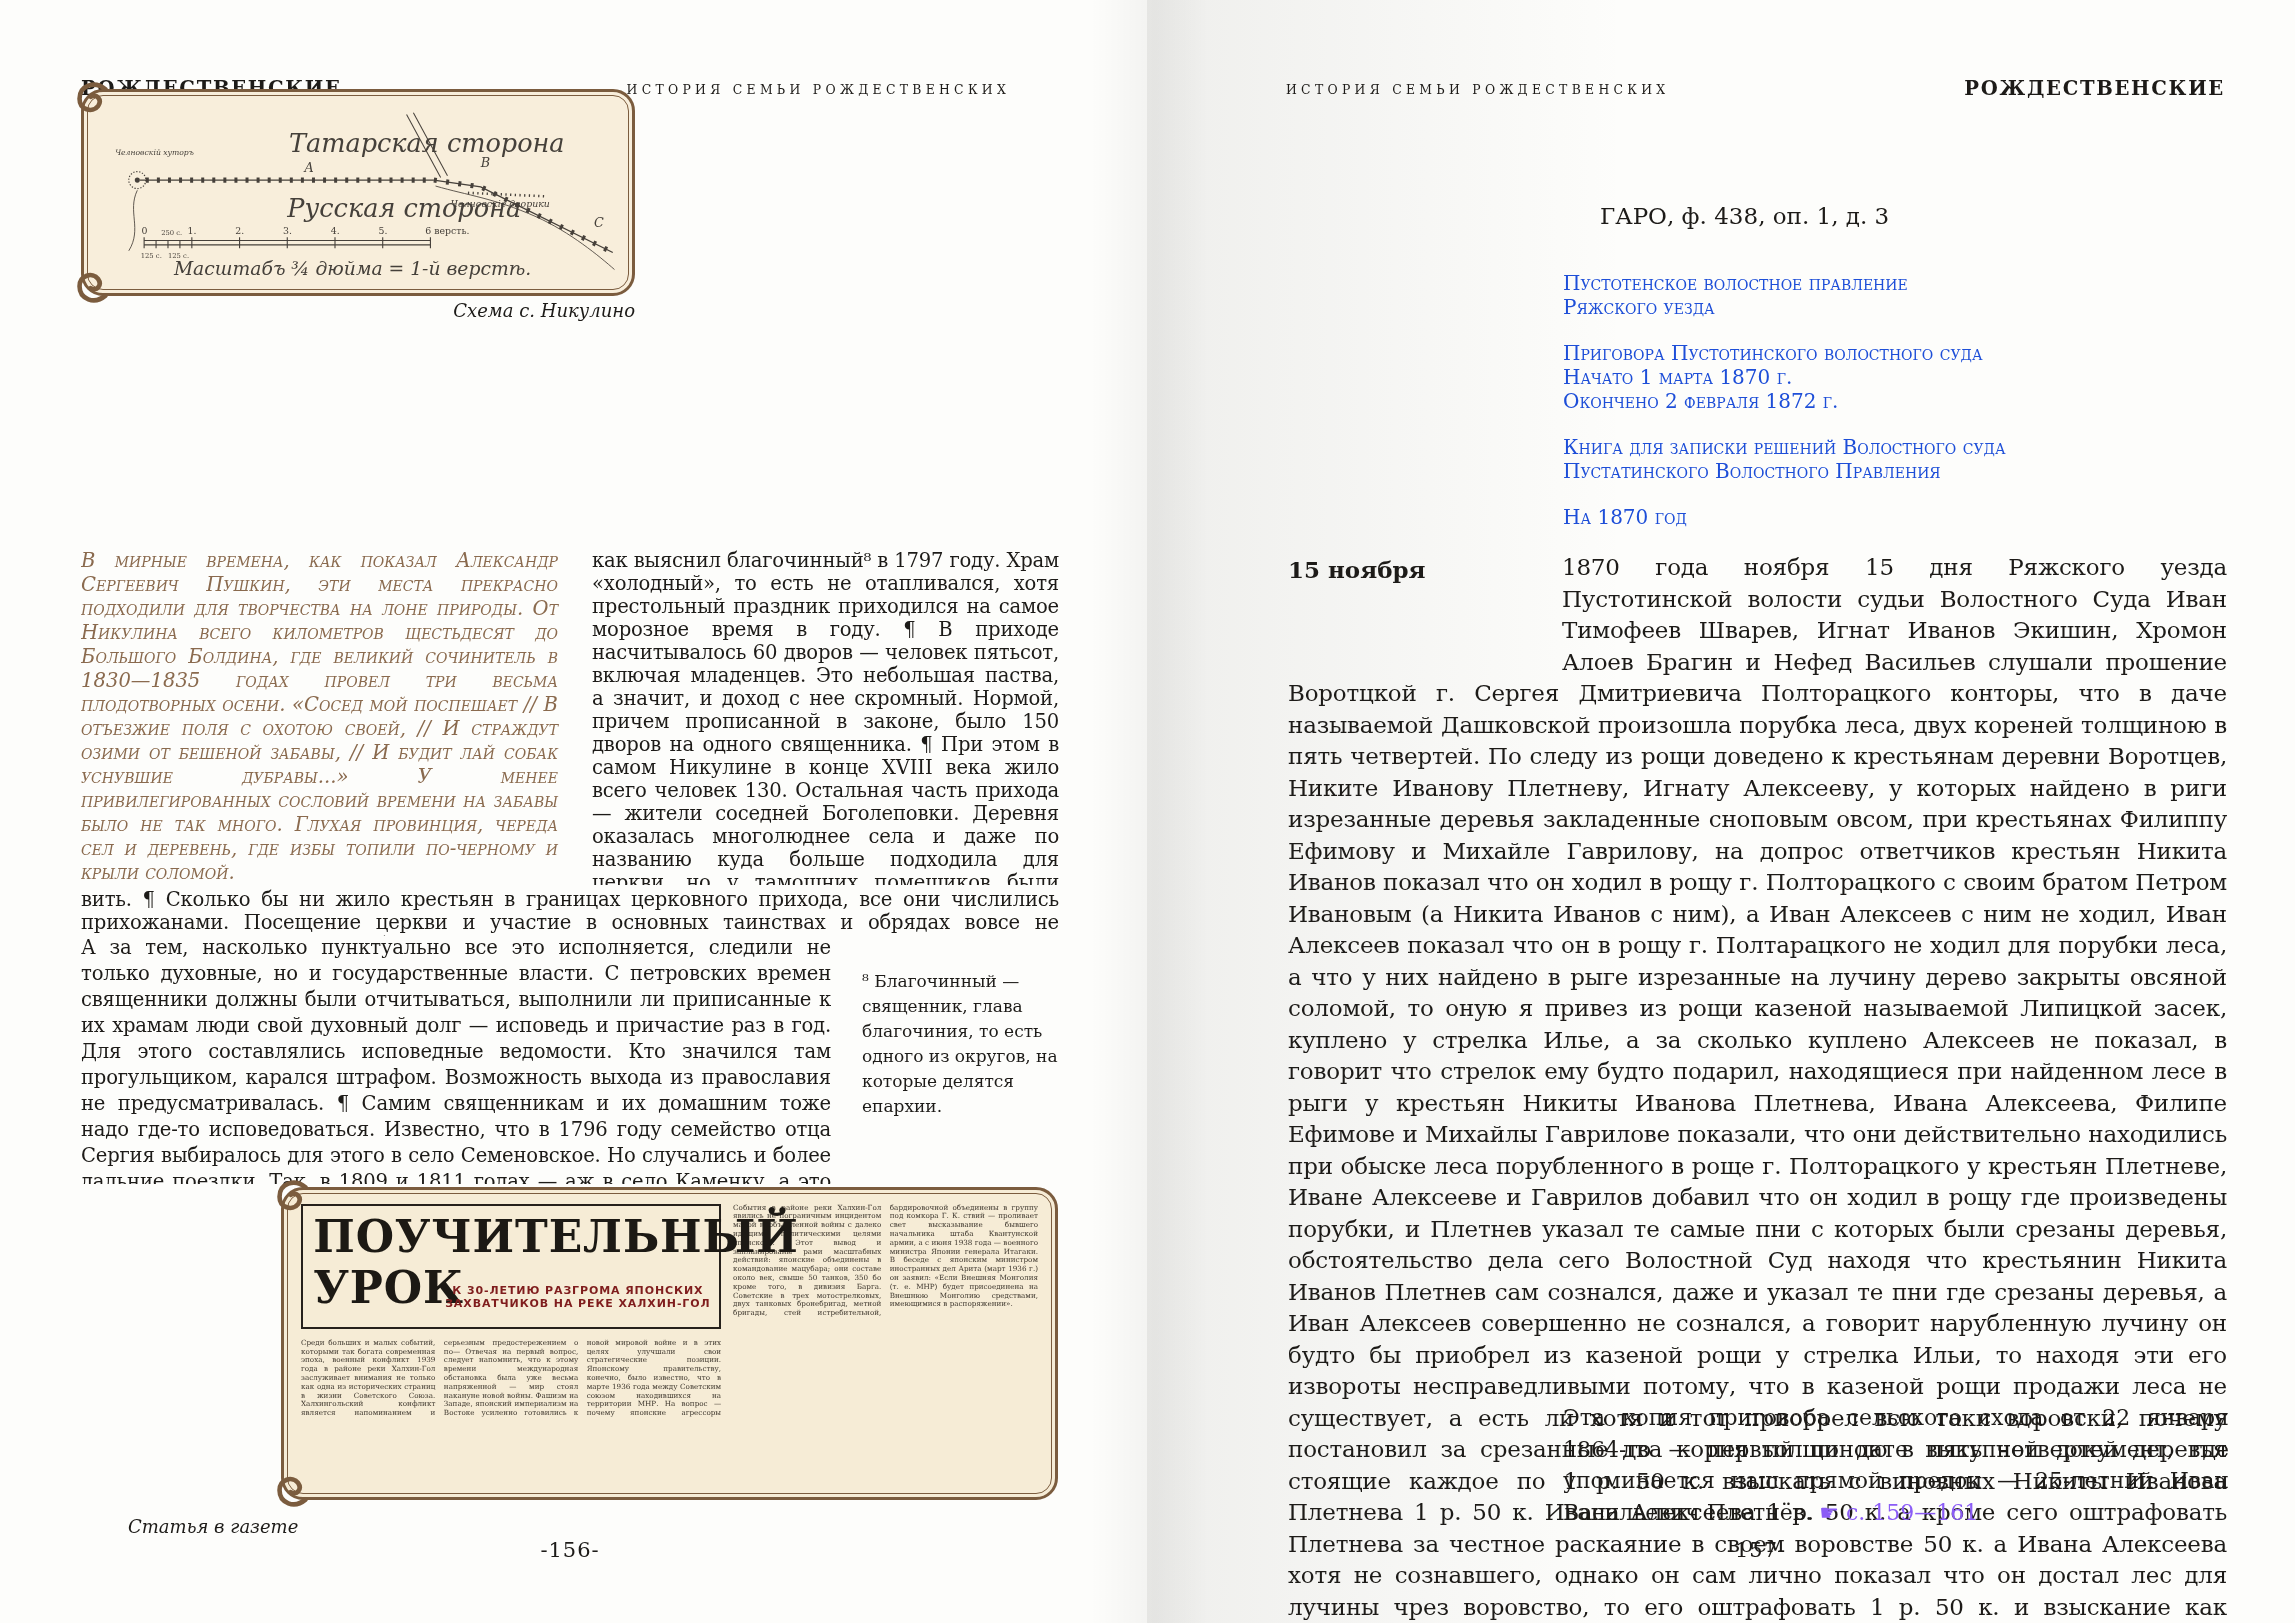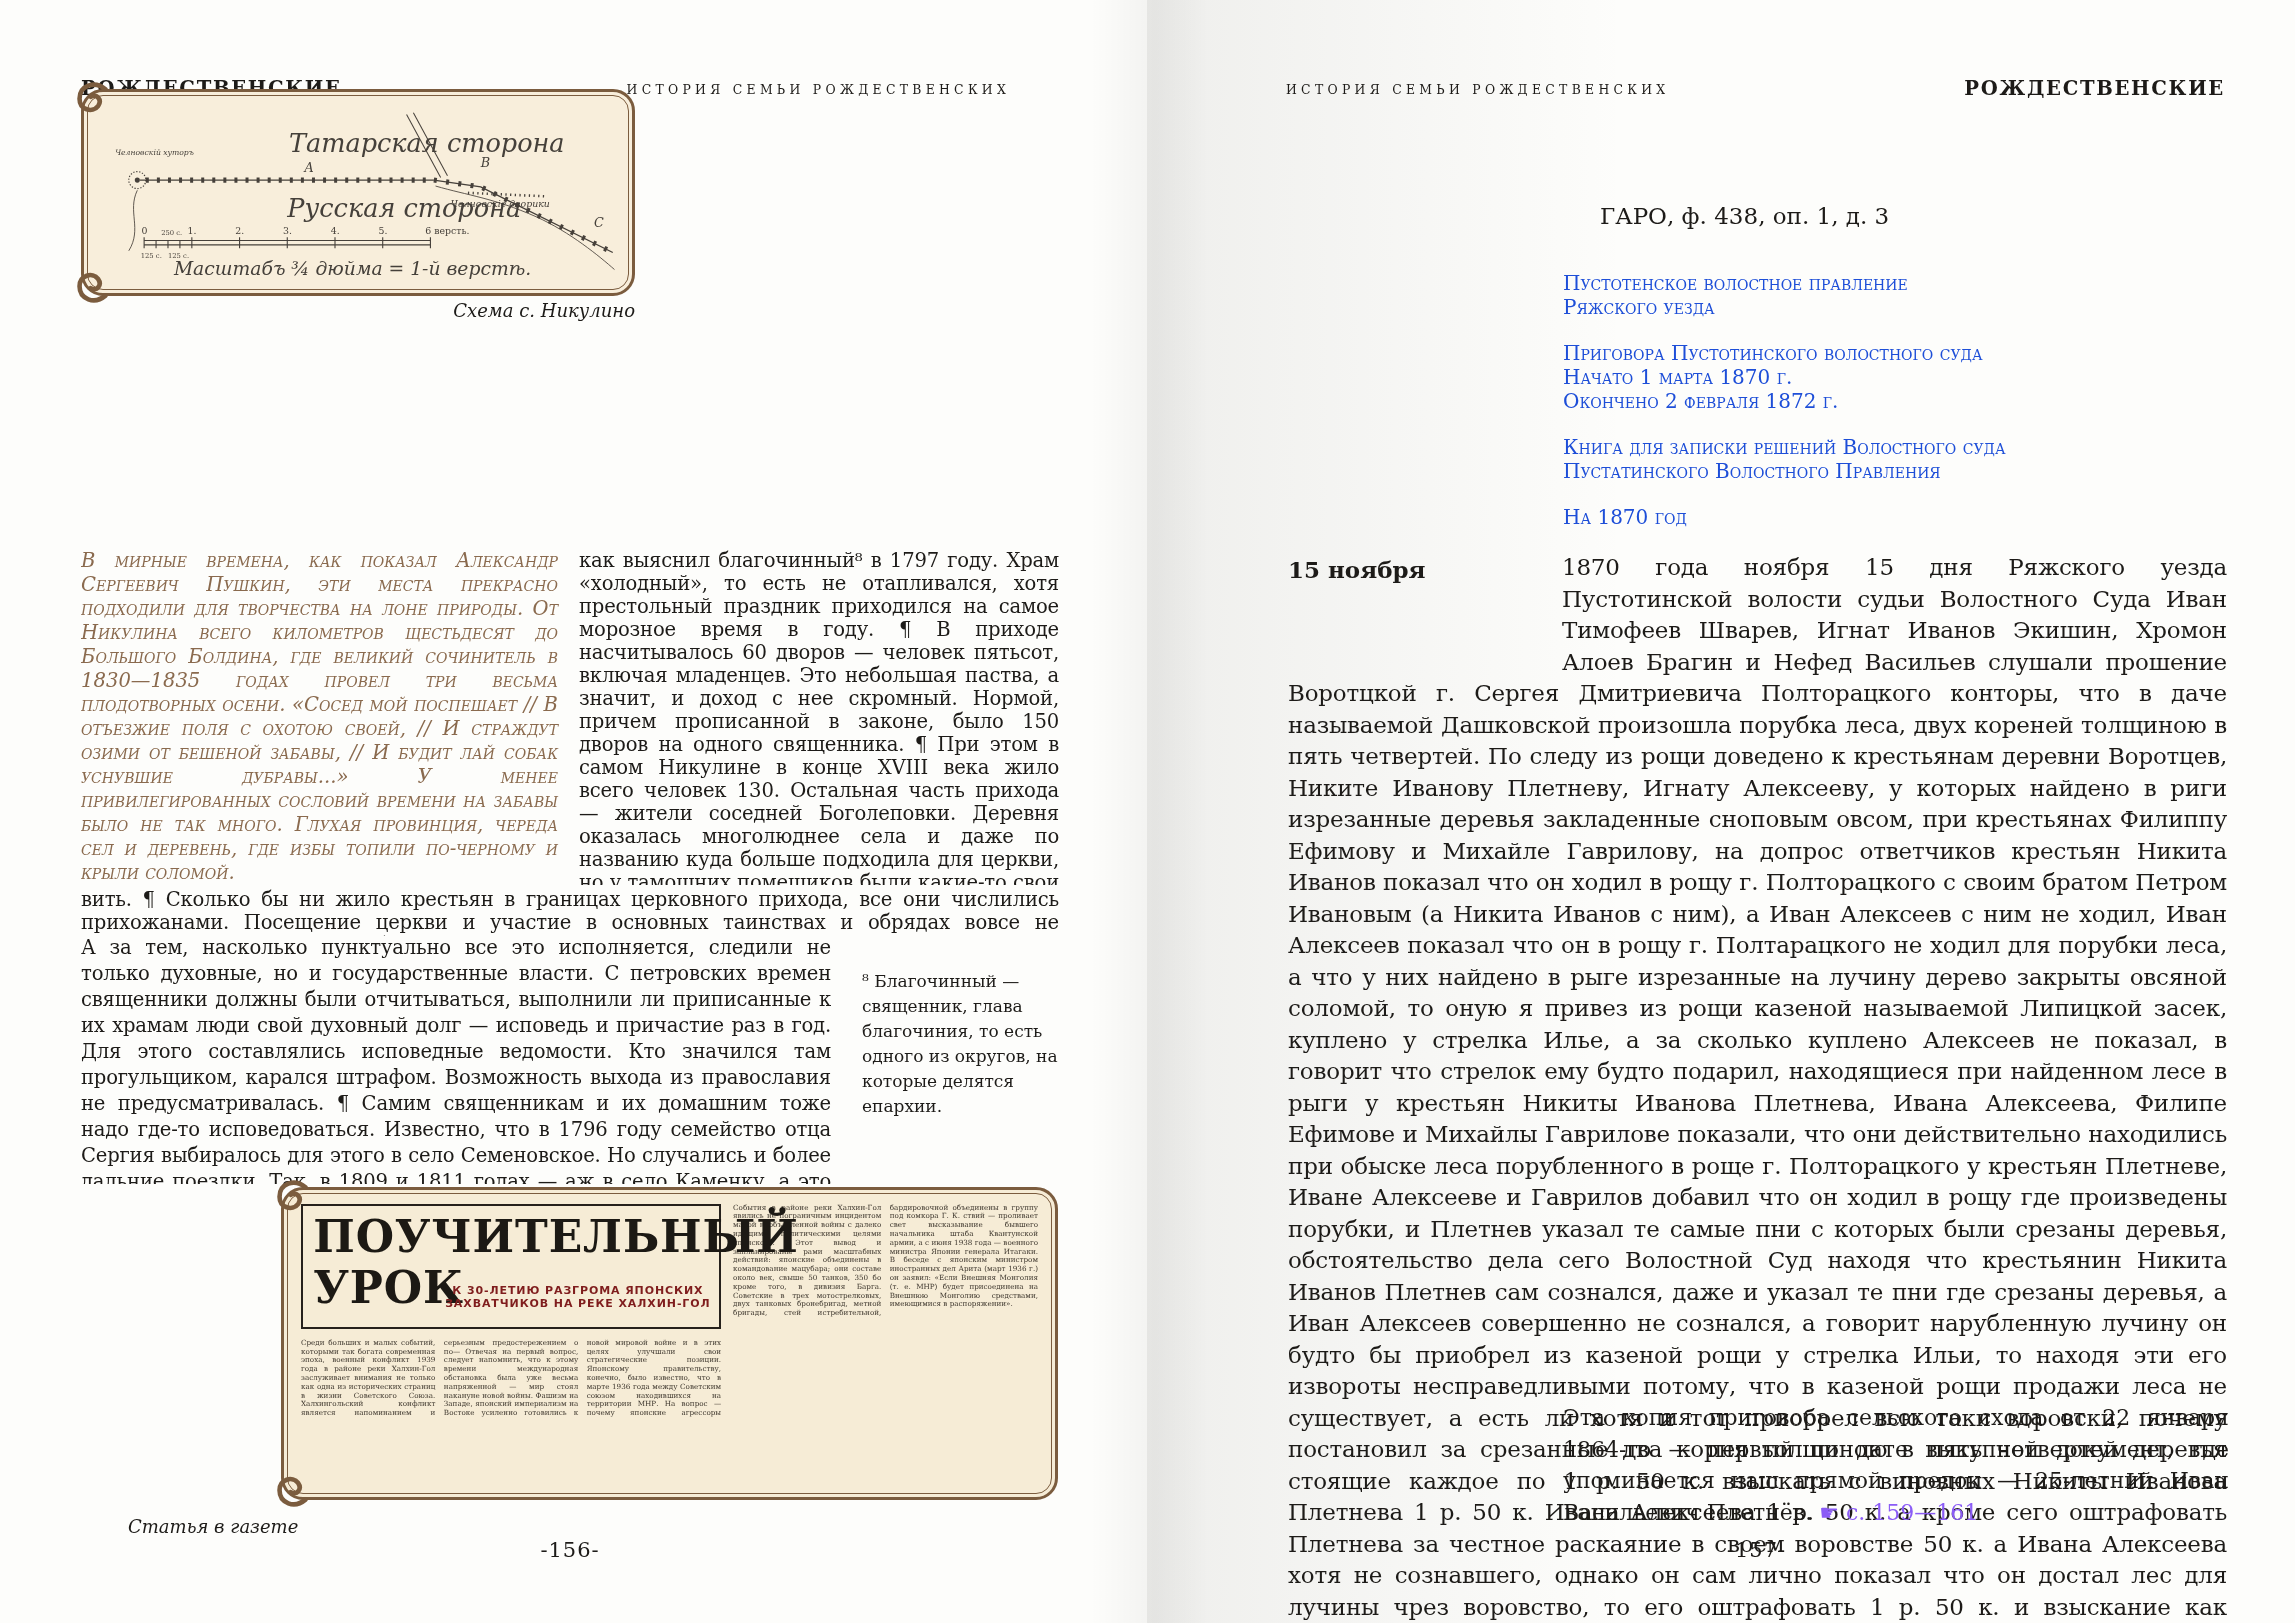--- a/index.html
+++ b/index.html
@@ -21,21 +21,21 @@
   .corner-scroll{position:absolute;width:37px;height:37px;}
   .cs-tl{left:-10.2px;top:-10.2px;}
   .cs-bl{left:-10.2px;bottom:-10.2px;transform:scaleY(-1);}
 
   .map-art{position:absolute;left:8.5px;top:6.8px;}
   .map-script{font-style:italic;fill:#45403a;}
   .map-caption{position:absolute;left:81px;top:300px;width:554px;text-align:right;
                font-style:italic;font-size:18px;}
 
   
-  .twocol{position:absolute;left:81px;top:549px;width:978px;display:flex;gap:21px;height:336px;overflow:hidden;}
+  .twocol{position:absolute;left:81px;top:549px;width:978px;display:flex;gap:34px;height:336px;overflow:hidden;}
   .intro{width:477px;color:#8a6a4e;font-style:italic;font-variant:small-caps;
          font-size:19.6px;line-height:24px;text-align:justify;}
   .colb{flex:1;font-size:19.6px;line-height:23px;text-align:justify;letter-spacing:-0.2px;}
   .para1{position:absolute;left:81px;top:888px;width:978px;height:48px;overflow:hidden;
          font-size:19.6px;line-height:23px;text-align:justify;letter-spacing:-0.2px;}
   .para2row{position:absolute;left:81px;top:935px;width:978px;display:flex;gap:31px;height:249px;overflow:hidden;}
   .para2{width:750px;font-size:19.6px;line-height:26px;text-align:justify;letter-spacing:-0.2px;}
   .mnote{flex:1;font-size:17px;line-height:25px;padding-top:34px;}
 
   

